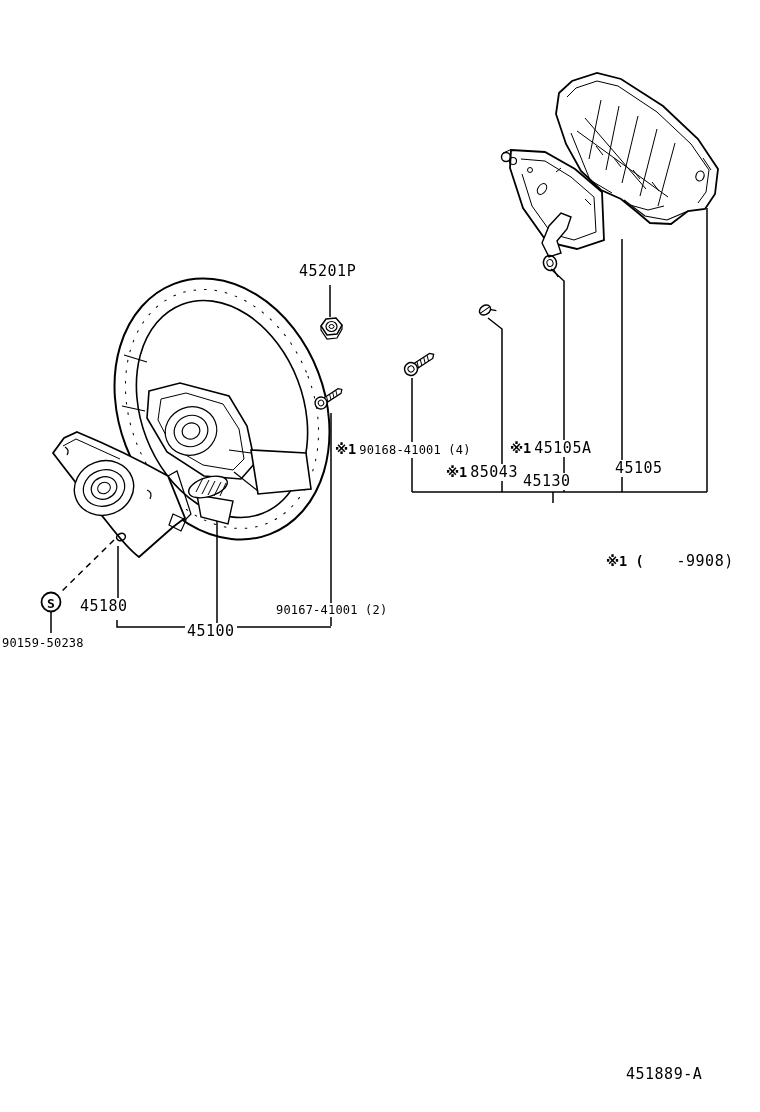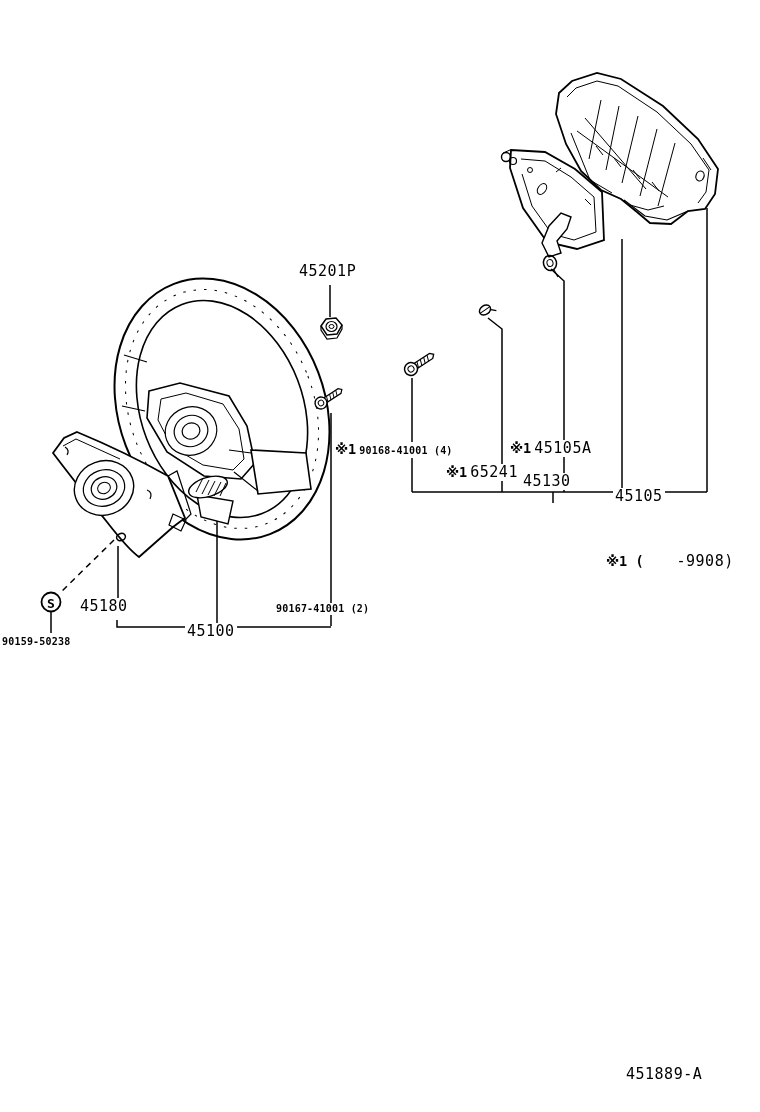--- a/index.html
+++ b/index.html
@@ -7,21 +7,21 @@
     position:relative; width:760px; height:1112px; background:#ffffff;
     font-family:"DejaVu Sans Mono","DejaVu Sans",monospace; color:#000;
     overflow:hidden;
   }
   .page svg { position:absolute; left:0; top:0; }
   .label {
     position:absolute; background:#ffffff; white-space:nowrap;
     display:flex; align-items:baseline; line-height:1; padding:1px 2px;
   }
   .num-lg { font-size:15px; font-weight:normal; letter-spacing:.5px; }
-  .num-sm { font-size:10px; font-weight:bold; letter-spacing:.2px; }
+  .num-sm { font-size:12px; font-weight:normal; letter-spacing:.2px; }
   .pref   { font-size:13.5px; font-weight:bold; margin-right:3px; }
   .note-gap { margin-left:30px; }
 </style>
 </head>
 <body>
 
 <div class="page">
 
   <svg width="760" height="1112" viewBox="0 0 760 1112" fill="none" stroke="#000" stroke-width="1.5">
 
@@ -140,29 +140,29 @@
     <span class="num-lg">45201P</span>
   </div>
 
   <div class="label" style="left:333px; top:442px">
     <span class="pref">※1</span>
       <span class="num-sm">90168-41001 (4)</span>
   </div>
 
   <div class="label" style="left:444px; top:464px">
     <span class="pref">※1</span>
-      <span class="num-lg">65241</span>
+      <span class="num-lg">85043</span>
   </div>
 
   <div class="label" style="left:508px; top:440px">
     <span class="pref">※1</span>
       <span class="num-lg">45105A</span>
   </div>
 
-  <div class="label" style="left:613px; top:488px">
+  <div class="label" style="left:613px; top:460px">
     <span class="num-lg">45105</span>
   </div>
 
   <div class="label" style="left:521px; top:473px">
     <span class="num-lg">45130</span>
   </div>
 
   <div class="label" style="left:604px; top:553px">
     <span class="pref">※1 (</span>
       <span class="num-lg note-gap">-9908)</span>

